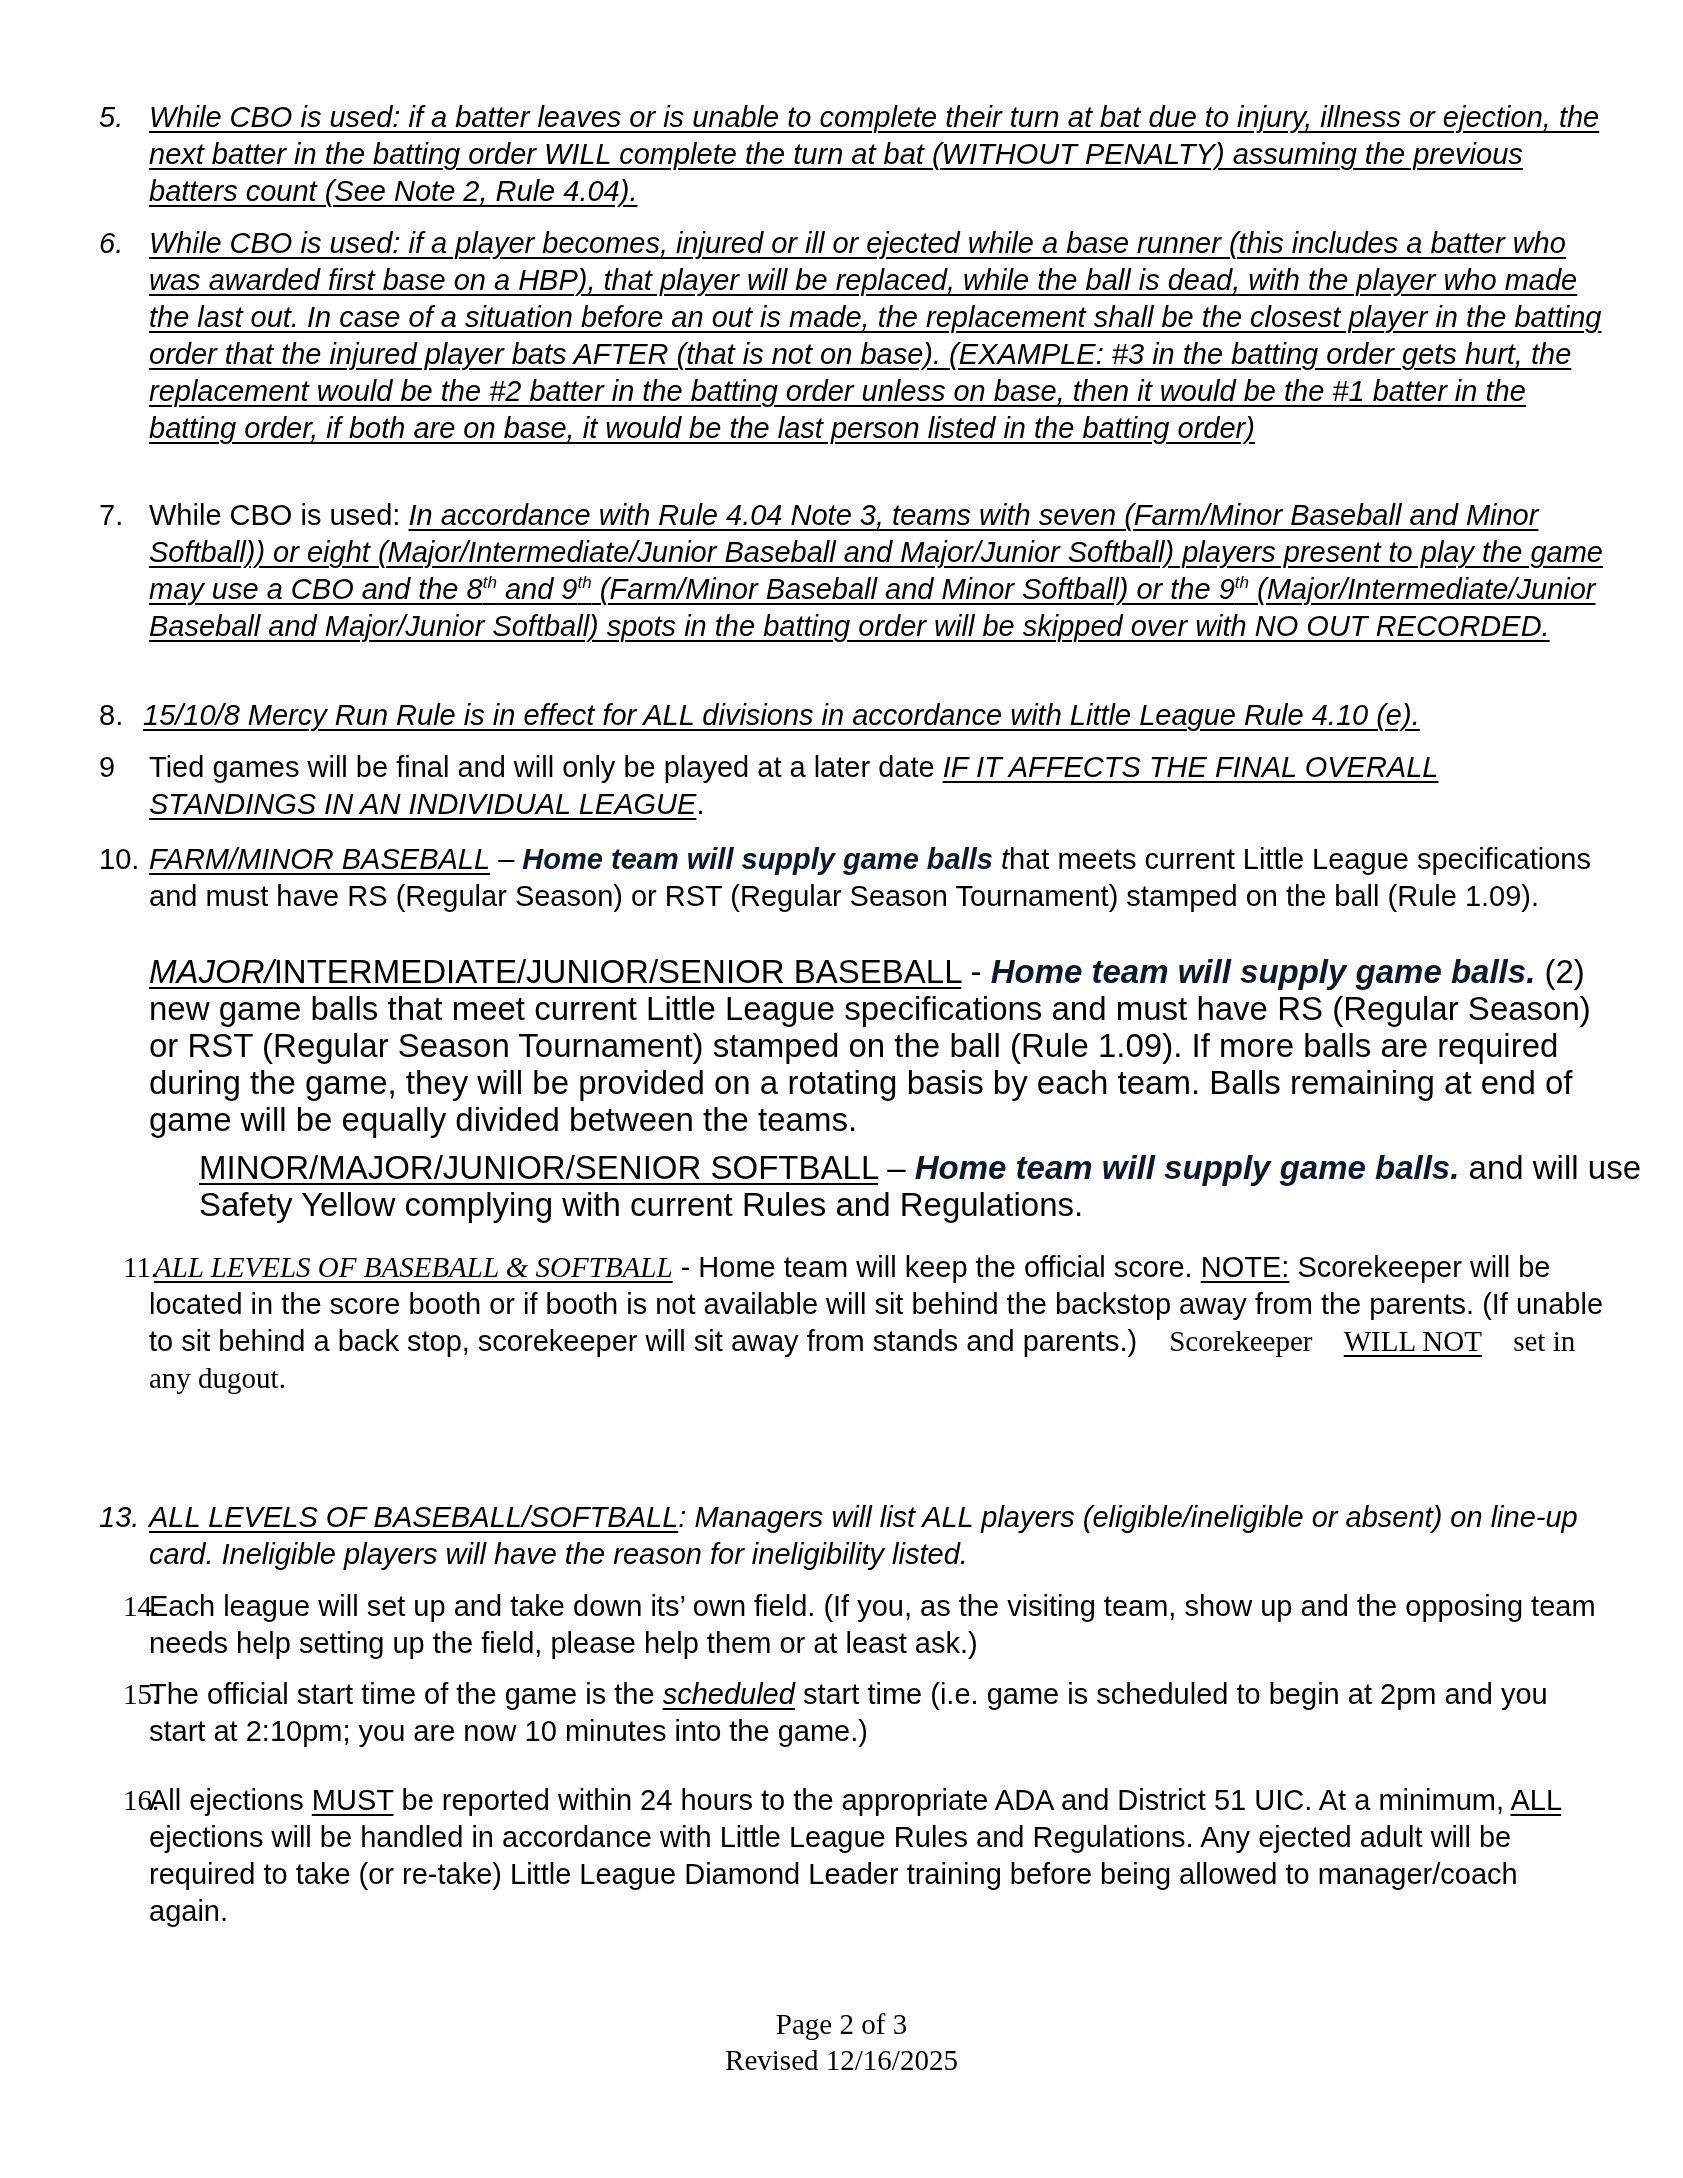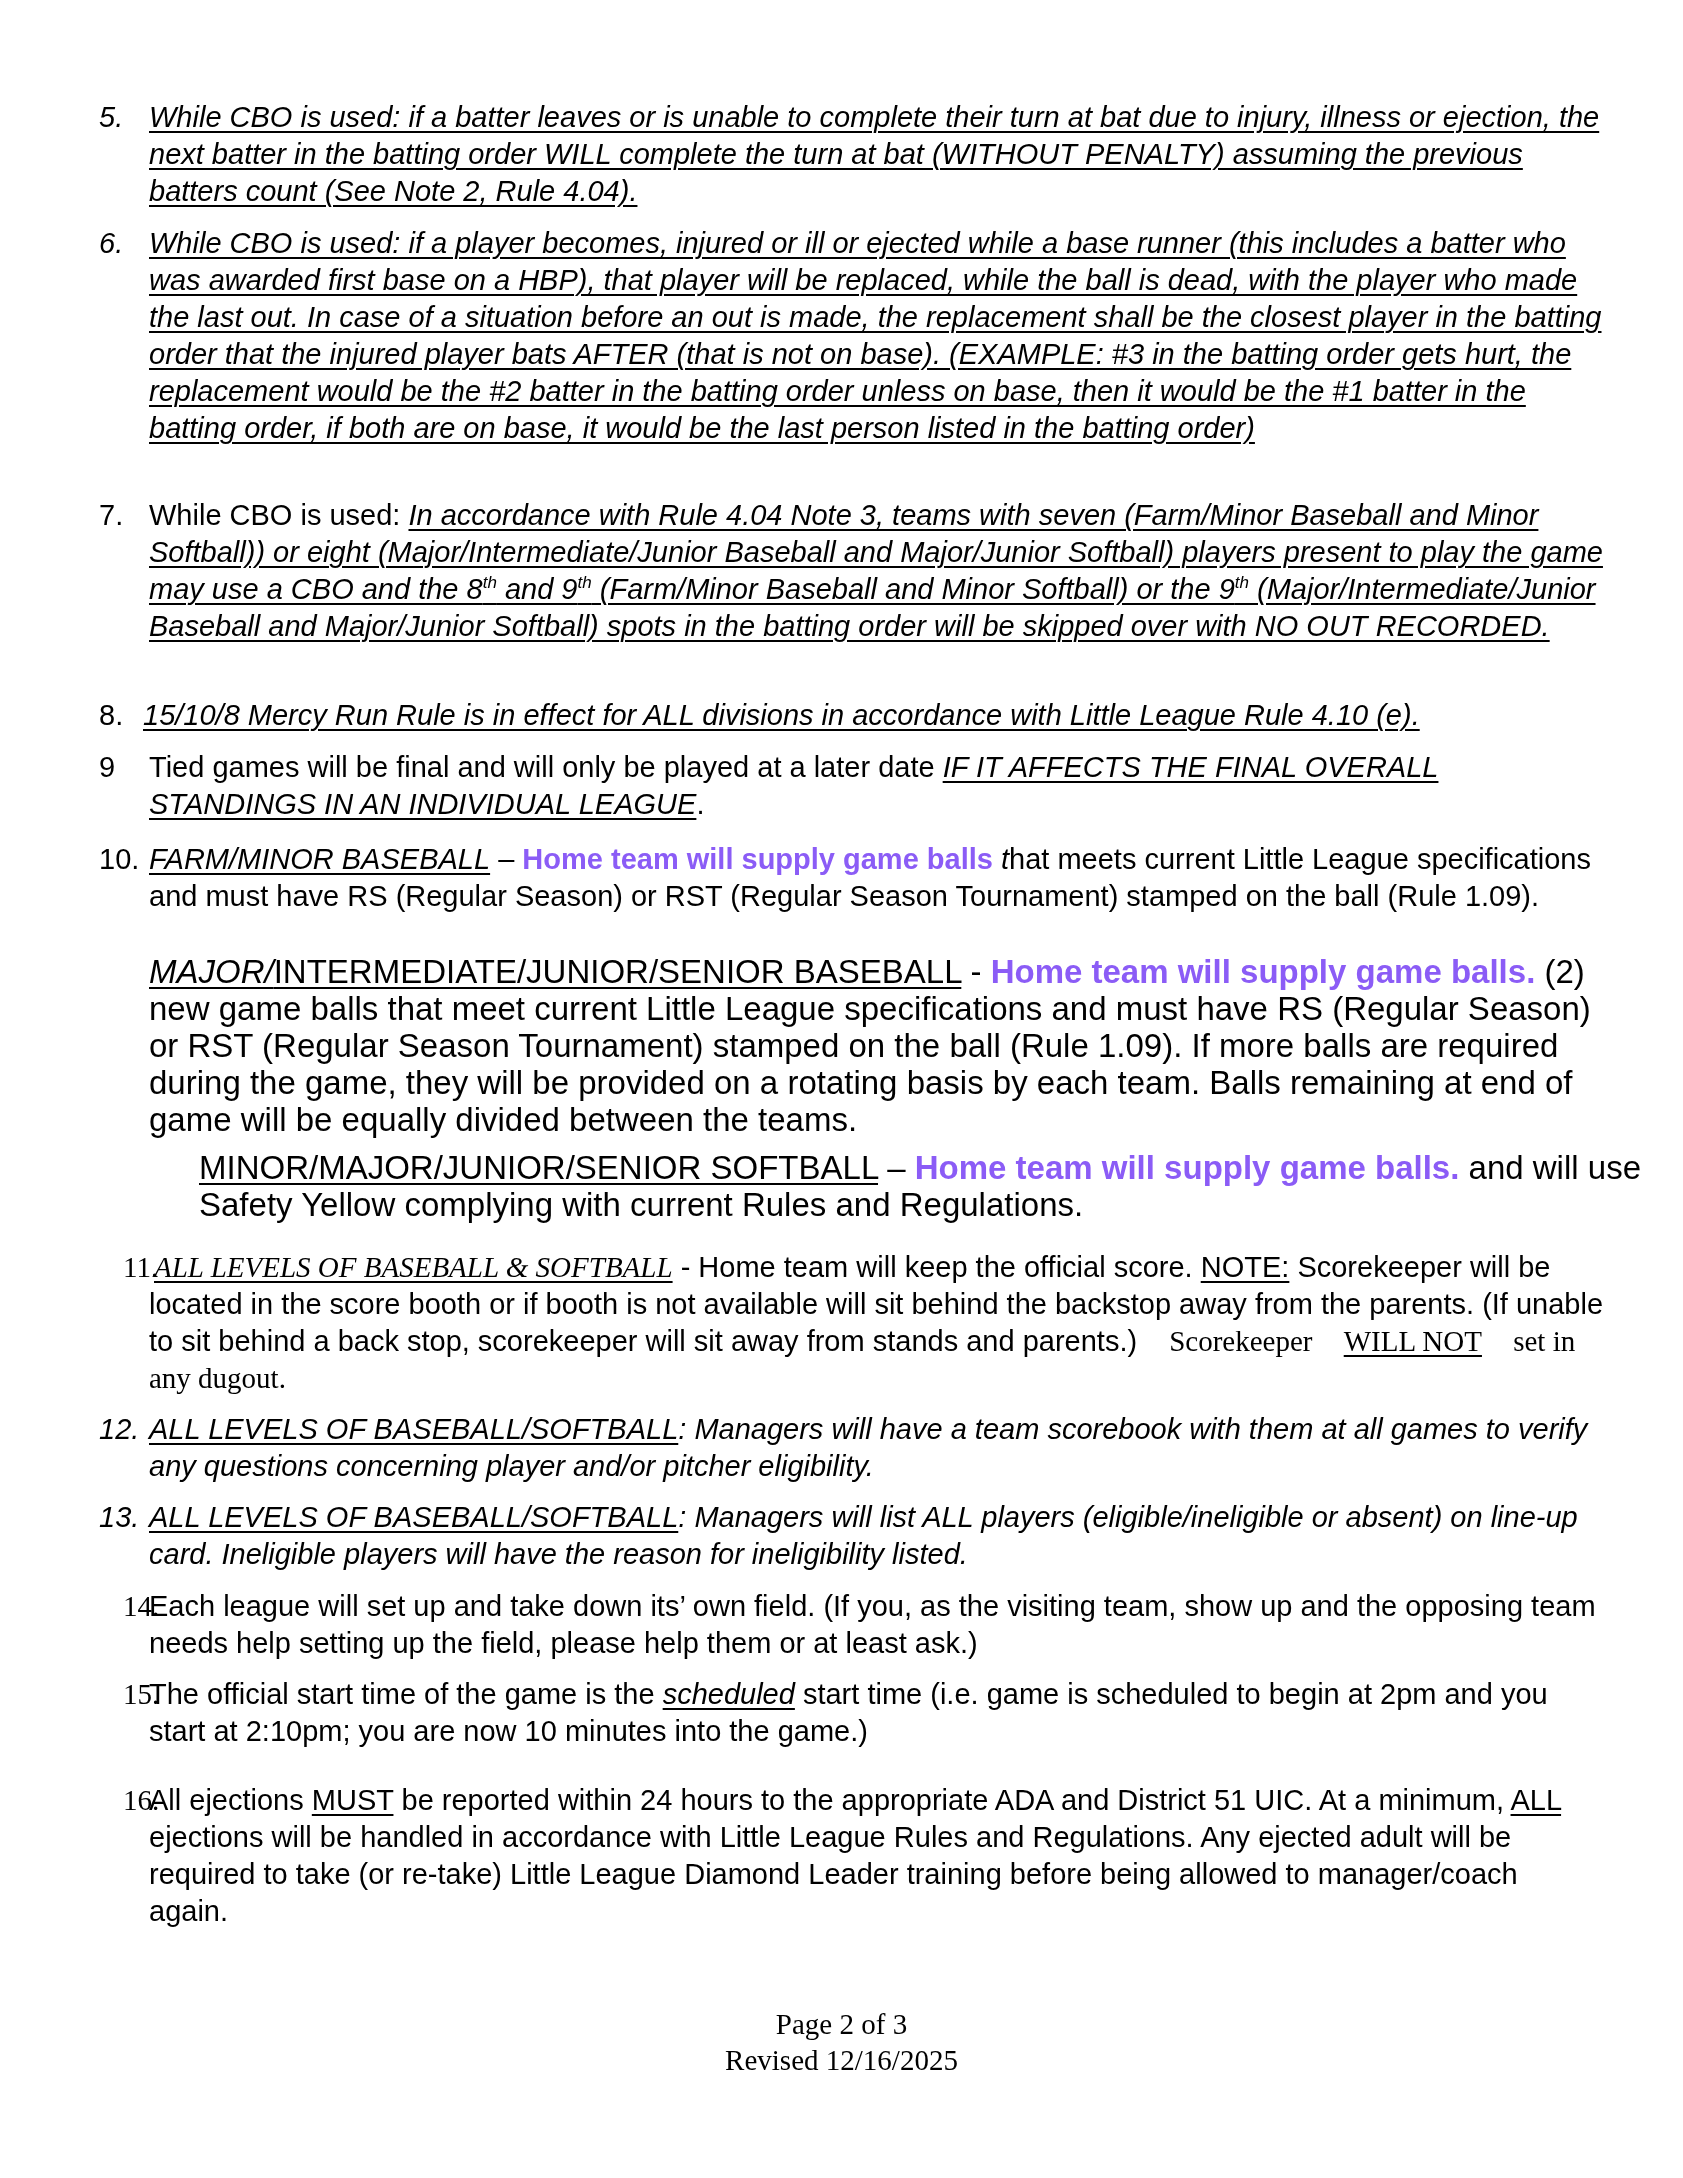--- a/index.html
+++ b/index.html
@@ -6,21 +6,21 @@
   body { width:1683px; height:2178px; position:relative; color:#000;
          font-family:"Liberation Sans", sans-serif; }
   .page { position:absolute; left:0; top:0; width:1683px; height:2178px; }
   .item { position:absolute; left:99px; width:1505px; font-size:29px; line-height:37px; }
   .num { position:absolute; left:0; top:0; width:50px; }
   .body { margin-left:50px; }
   .sub { position:absolute; left:149px; width:1455px; font-size:33px; line-height:37px; }
   .it { font-style:italic; }
   .u { text-decoration:underline; text-decoration-thickness:2px; text-underline-offset:4px; }
   .b { font-weight:normal; }
-  .red { color:#8b5cf6; font-weight:bold; }
+  .red { color:#0f172a; font-weight:bold; font-style:italic; }
   .serif { font-family:"Liberation Serif", serif;margin-left:24px; }
   sup { font-size:17px; line-height:0; }
   .footer { position:absolute; left:0; width:1683px; text-align:center;
             font-family:"Liberation Serif", serif; font-size:29px; line-height:37px; }
 </style>
 </head>
 <body>
 
 <div class="page">
 
@@ -60,24 +60,20 @@
 
   <div class="sub" style="top:1149px; left:153px;margin-left:46px;">
     <span class="u">MINOR/MAJOR/JUNIOR/SENIOR SOFTBALL</span><span> – </span><span class="red">Home team will supply game balls.</span><span> and will use Safety Yellow complying with current Rules and Regulations.</span>
   </div>
 
   <div class="item" style="top:1249px;">
     <span class="num serif">11.</span>
     <div class="body"><span class="serif it u" style="margin-left:5px;">ALL LEVELS OF BASEBALL &amp; SOFTBALL</span><span> - Home team will keep the official score. </span><span class="b u">NOTE:</span><span> Scorekeeper will be located in the score booth or if booth is not available will sit behind the backstop away from the parents. (If unable to sit behind a back stop, scorekeeper will sit away from stands and parents.) </span><span class="serif"> Scorekeeper </span><span class="serif b u">WILL NOT</span><span class="serif"> set in any dugout.</span></div>
   </div>
 
-  <div class="item it" style="top:1411px;">
-    <span class="num">12.</span>
-    <div class="body"><span class="u">ALL LEVELS OF BASEBALL/SOFTBALL</span><span>: Managers will have a team scorebook with them at all games to verify any questions concerning player and/or pitcher eligibility.</span></div>
-  </div>
 
   <div class="item it" style="top:1499px;">
     <span class="num">13.</span>
     <div class="body"><span class="u">ALL LEVELS OF BASEBALL/SOFTBALL</span><span>: Managers will list ALL players (eligible/ineligible or absent) on line-up card. Ineligible players will have the reason for ineligibility listed.</span></div>
   </div>
 
   <div class="item" style="top:1588px;">
     <span class="num serif">14.</span>
     <div class="body">Each league will set up and take down its’ own field. (If you, as the visiting team, show up and the opposing team needs help setting up the field, please help them or at least ask.)</div>
   </div>

